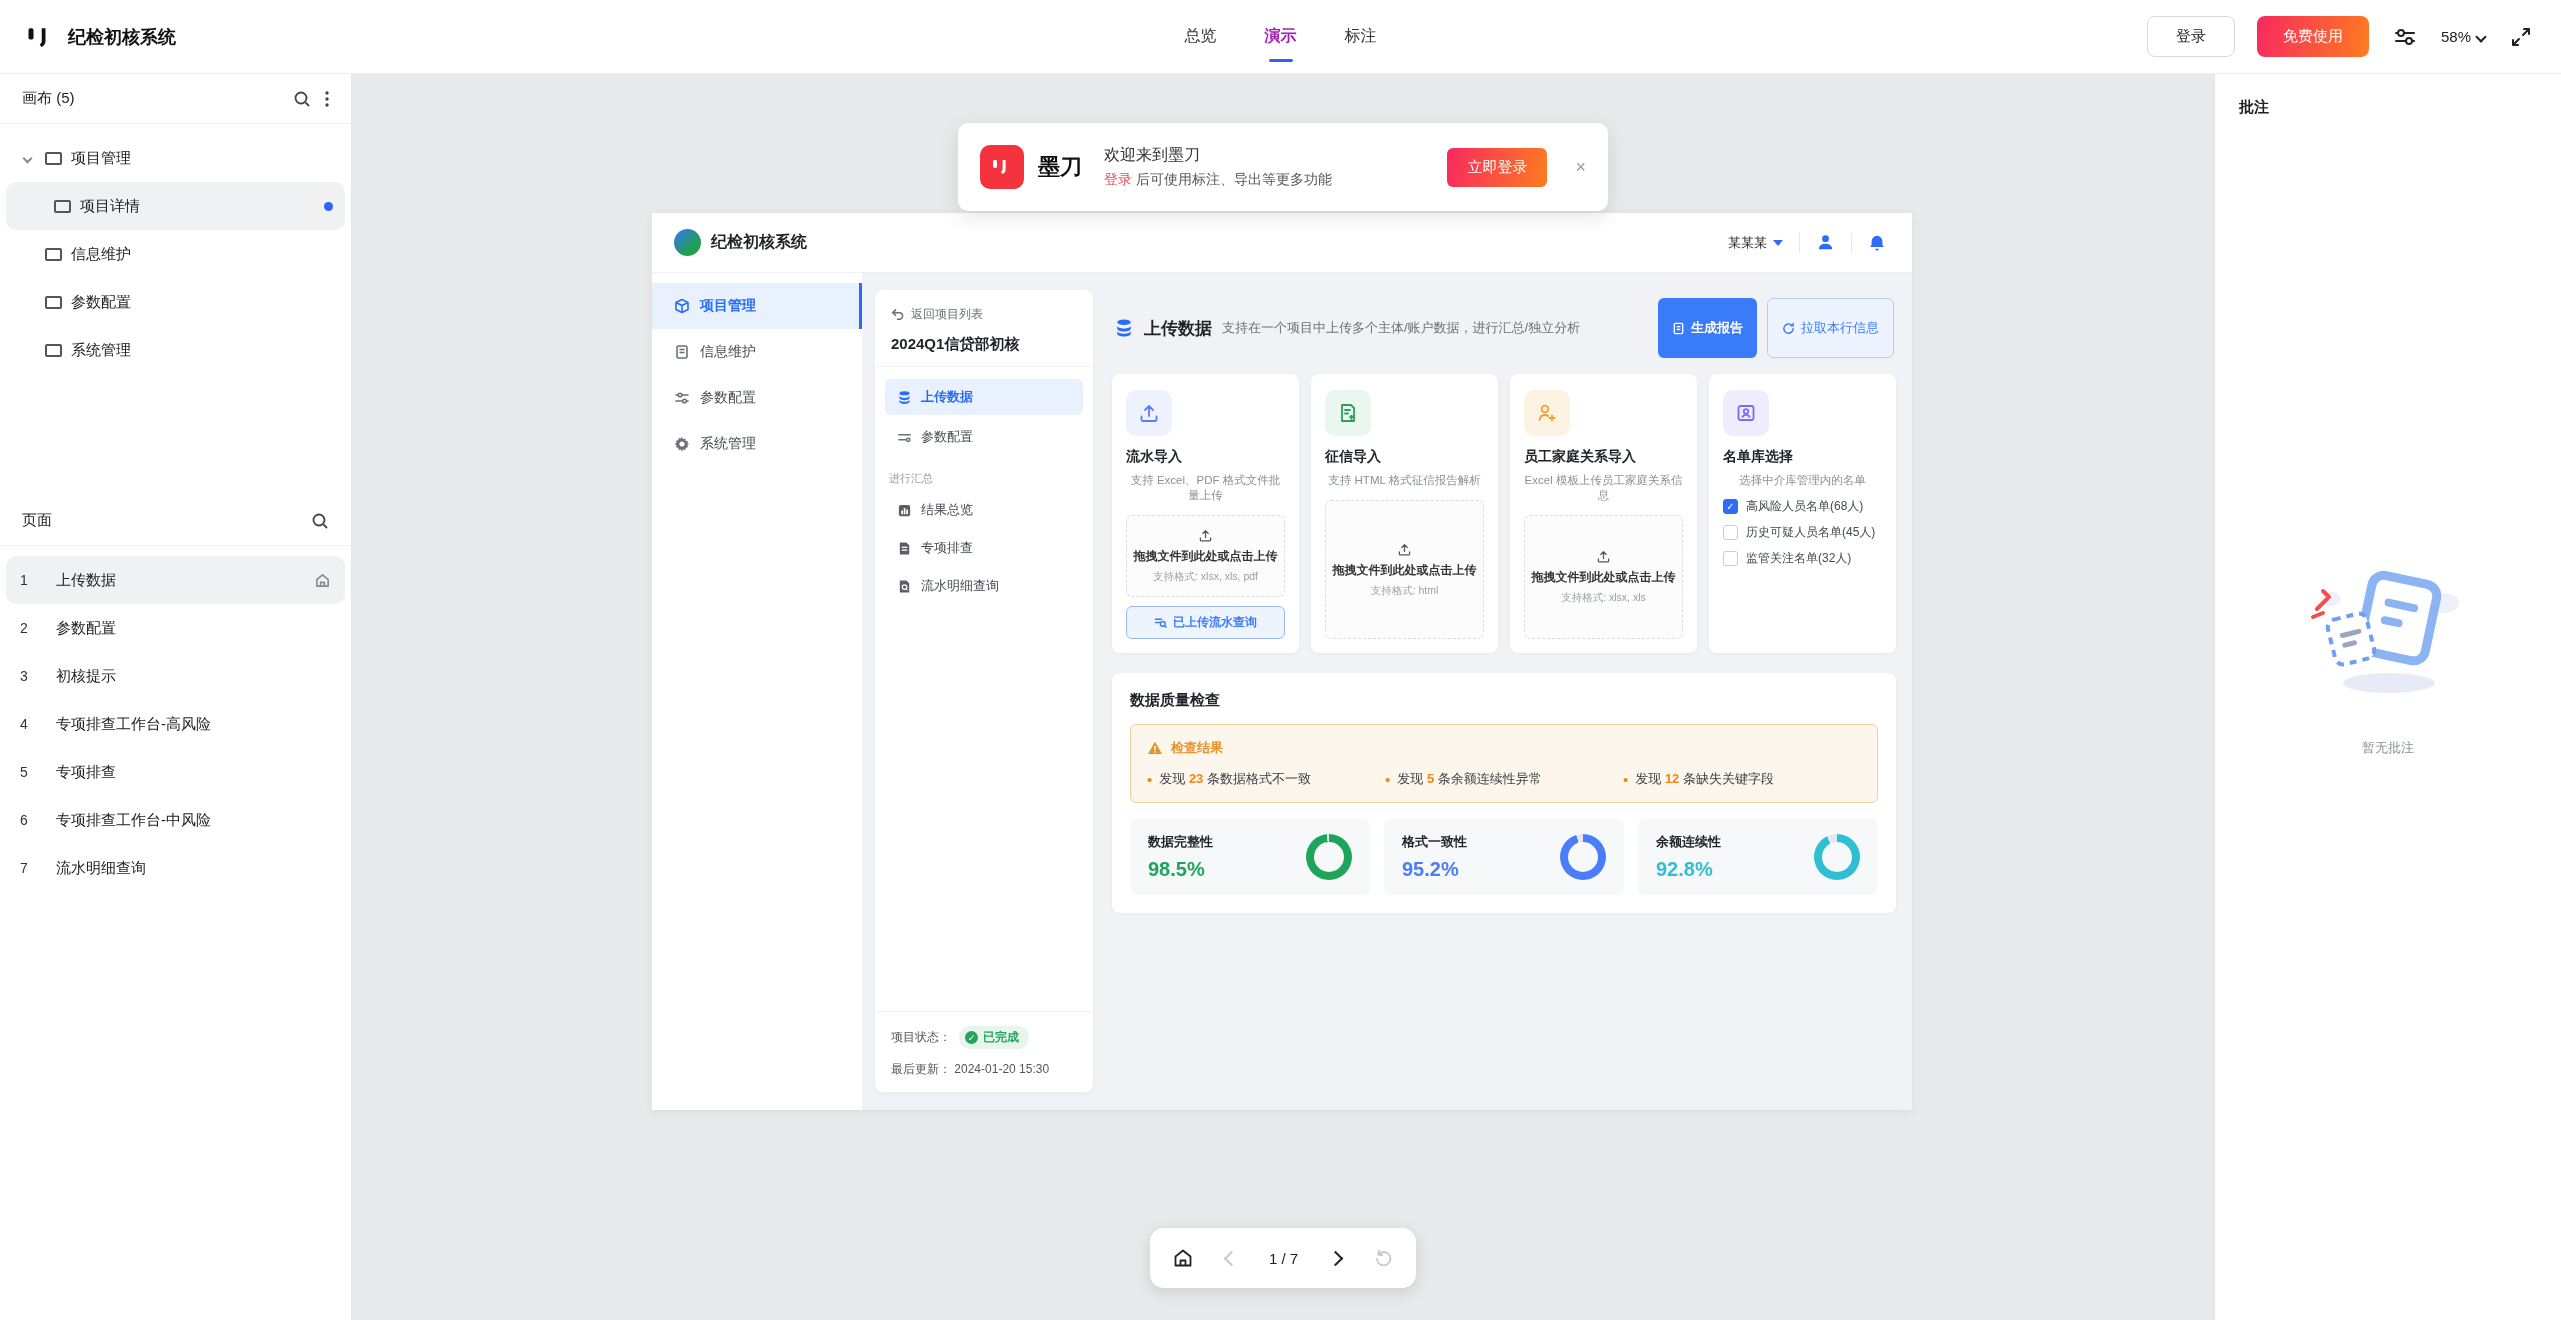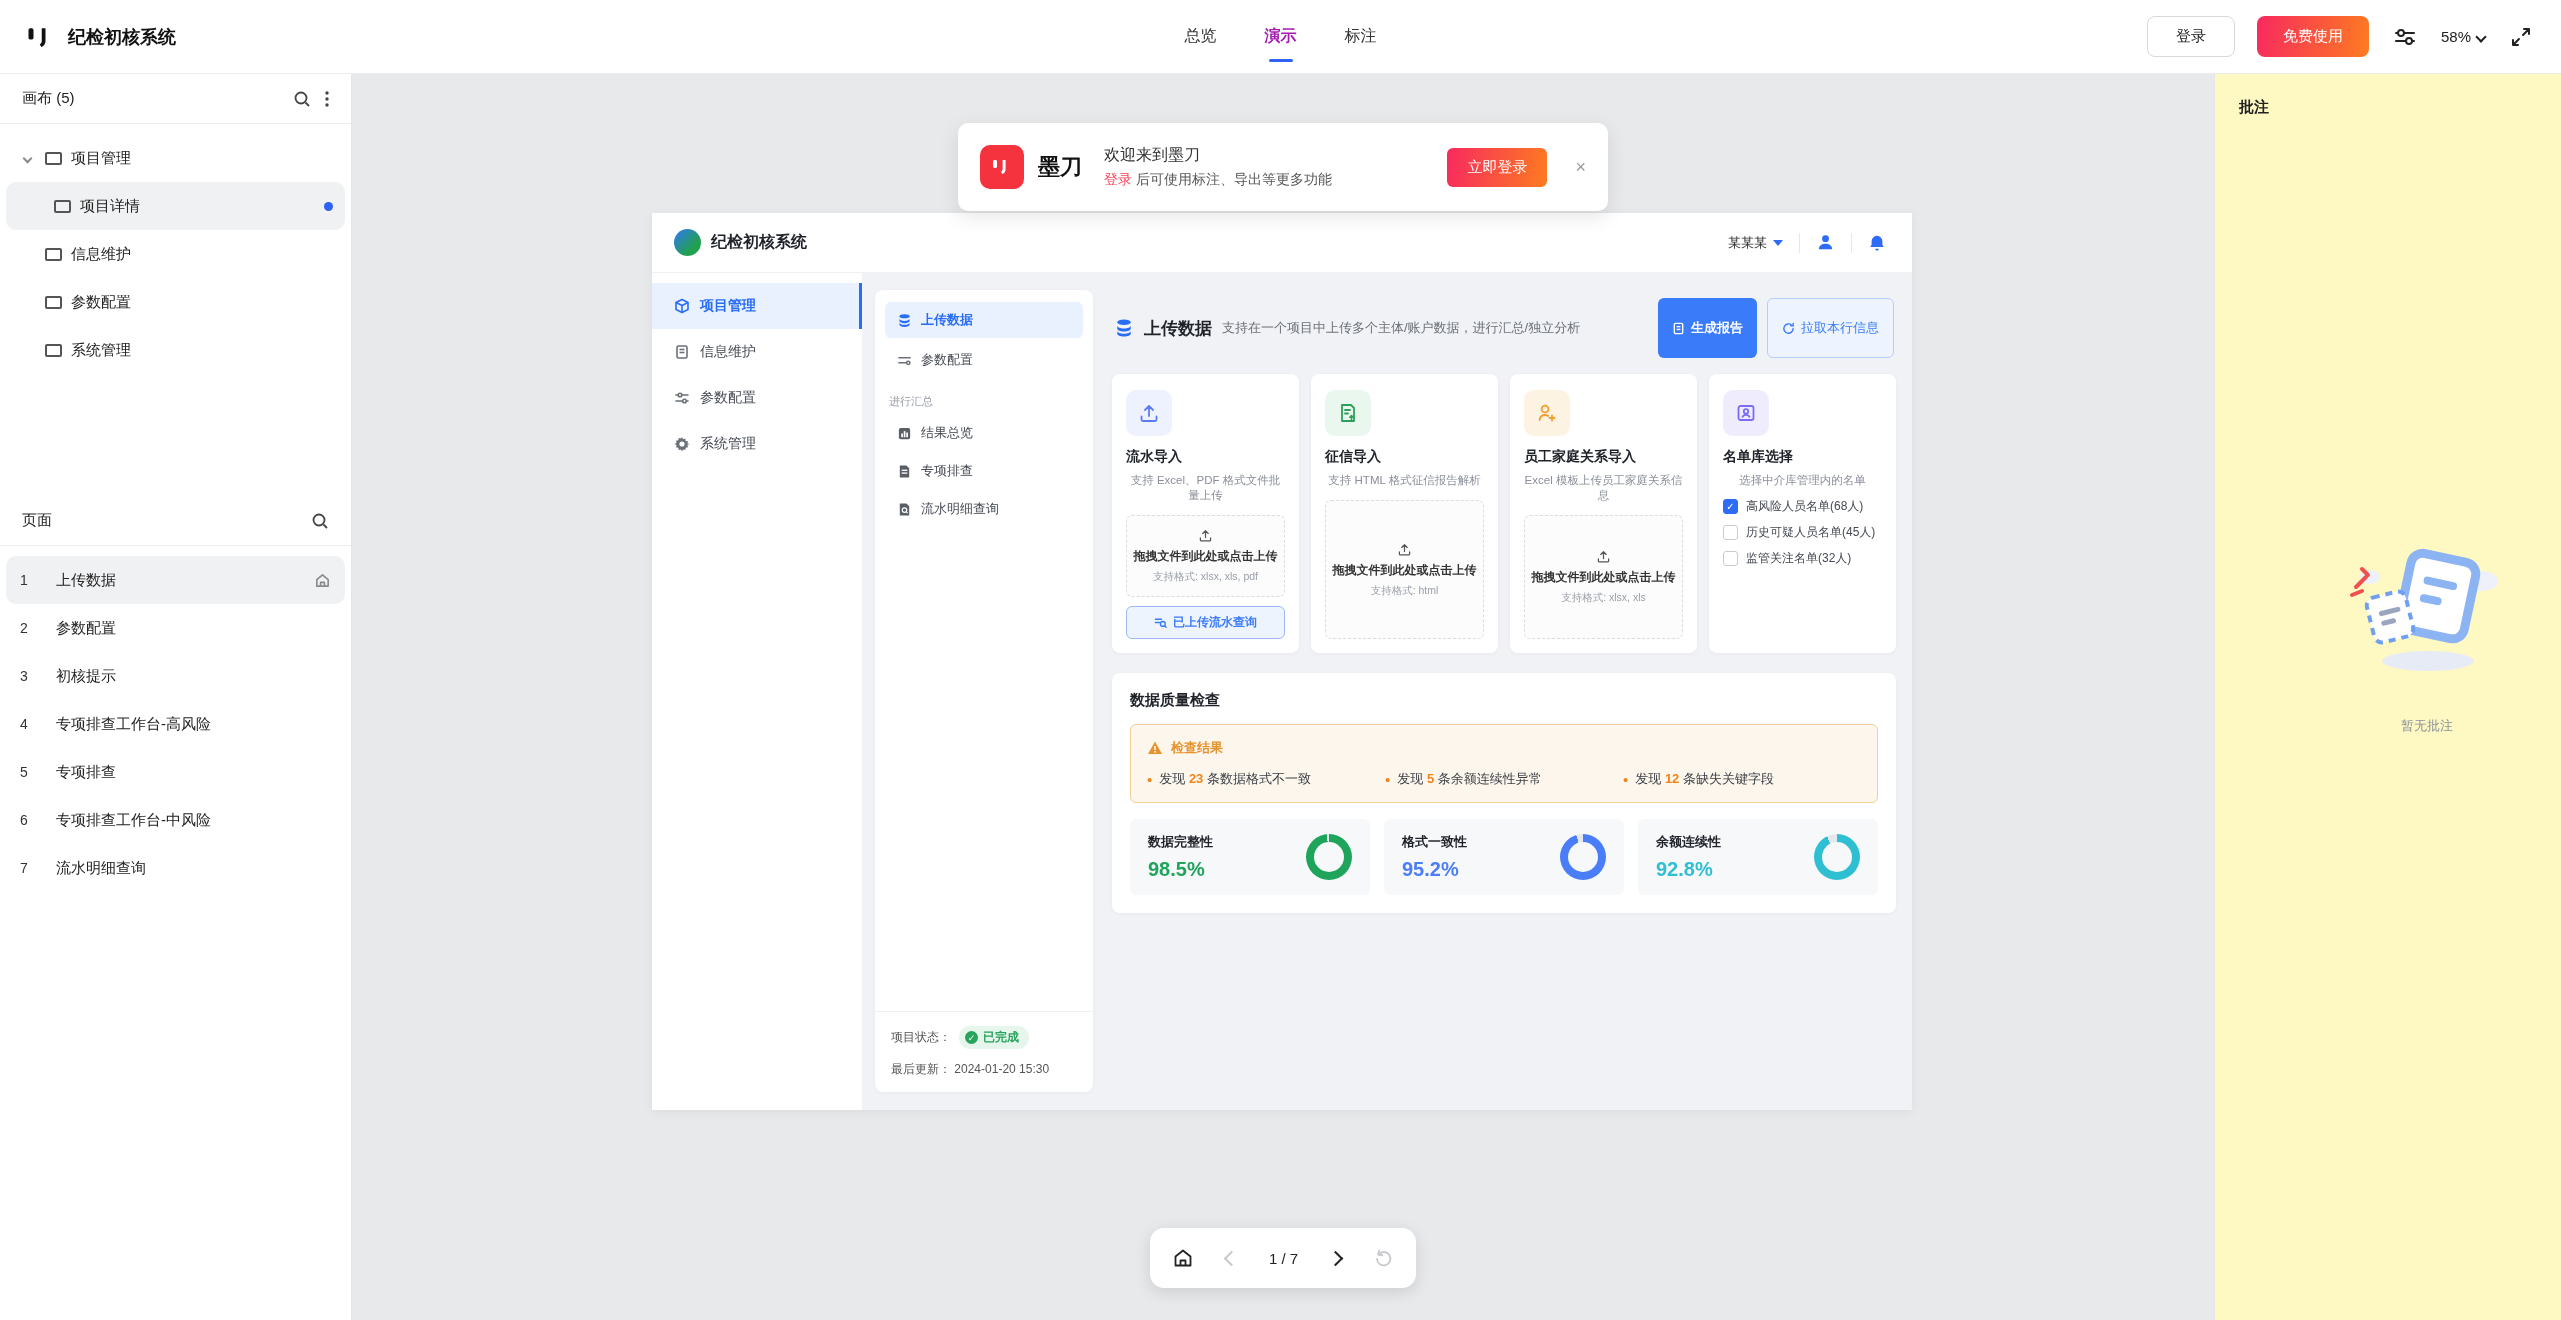--- a/index.html
+++ b/index.html
@@ -140,21 +140,21 @@
   .ring { margin-left:auto; width:46px; height:46px; border-radius:50%; position:relative; }
   .ring::after { content:""; position:absolute; inset:8px; background:#f7f8fa; border-radius:50%; }
 
   
   .bottom-bar { position:absolute; left:50%; transform:translateX(-50%); bottom:32px; width:266px; height:60px; background:#fff; border-radius:14px; box-shadow:0 4px 16px rgba(0,0,0,.12); display:flex; align-items:center; justify-content:space-between; padding:0 22px; z-index:20; }
   .bb-ic { display:flex; align-items:center; color:#222; cursor:pointer; }
   .bb-ic.dis { color:#c7c9cc; cursor:default; }
   .bb-page { font-size:15px; color:#222; }
 
   
-  .annot { width:347px; background:#fef9c3; border-left:1px solid #e6e6e6; display:flex; flex-direction:row; }
+  .annot { width:347px; background:#ffffff; border-left:1px solid #e6e6e6; display:flex; flex-direction:column; }
   .an-title { padding:24px 24px 0 24px; font-size:15px; font-weight:bold; color:#222; }
   .an-empty { flex:1; display:flex; flex-direction:column; align-items:center; justify-content:center; margin-top:-120px; }
   .an-empty .cap { font-size:13px; color:#8a8f99; margin-top:28px; }
   .chev-css { width:11px; height:11px; border-right:2.5px solid currentColor; border-bottom:2.5px solid currentColor; }
   .chev-left { transform:rotate(135deg); }
   .chev-right { transform:rotate(-45deg); }
 </style>
 </head>
 <body>
 
@@ -376,20 +376,30 @@
                     <circle cx="8" cy="8" r="2.6" fill="#fff"></circle>
                   </svg>
                 </span>
               <span>系统管理</span>
             </div>
           </div>
 
           <div class="m-work">
 
             <div class="subpanel">
+              <div class="sp-top">
+                <div class="sp-back">
+                  <svg width="13" height="13" viewBox="0 0 14 14" fill="none" stroke="#6b7078" stroke-width="1.6" stroke-linecap="round" stroke-linejoin="round">
+                      <path d="M5 2 L2 5 L5 8"></path>
+                      <path d="M2 5 h7 a3.5 3.5 0 0 1 0 7 h-2"></path>
+                    </svg>
+                  <span>返回项目列表</span>
+                </div>
+                <div class="sp-proj">2024Q1信贷部初核</div>
+              </div>
               <div class="sp-menu">
                 <div class="sp-item sel">
                   <span class="nic">
                       <svg width="15" height="15" viewBox="0 0 16 16" fill="currentColor">
                         <ellipse cx="8" cy="3.4" rx="5.4" ry="2.2"></ellipse>
                         <path d="M2.6 6.2c0 1.2 2.4 2.2 5.4 2.2s5.4-1 5.4-2.2v2.4c0 1.2-2.4 2.2-5.4 2.2s-5.4-1-5.4-2.2z"></path>
                         <path d="M2.6 10.4c0 1.2 2.4 2.2 5.4 2.2s5.4-1 5.4-2.2v2.2c0 1.2-2.4 2.2-5.4 2.2s-5.4-1-5.4-2.2z"></path>
                       </svg>
                     </span>
                   <span>上传数据</span>

